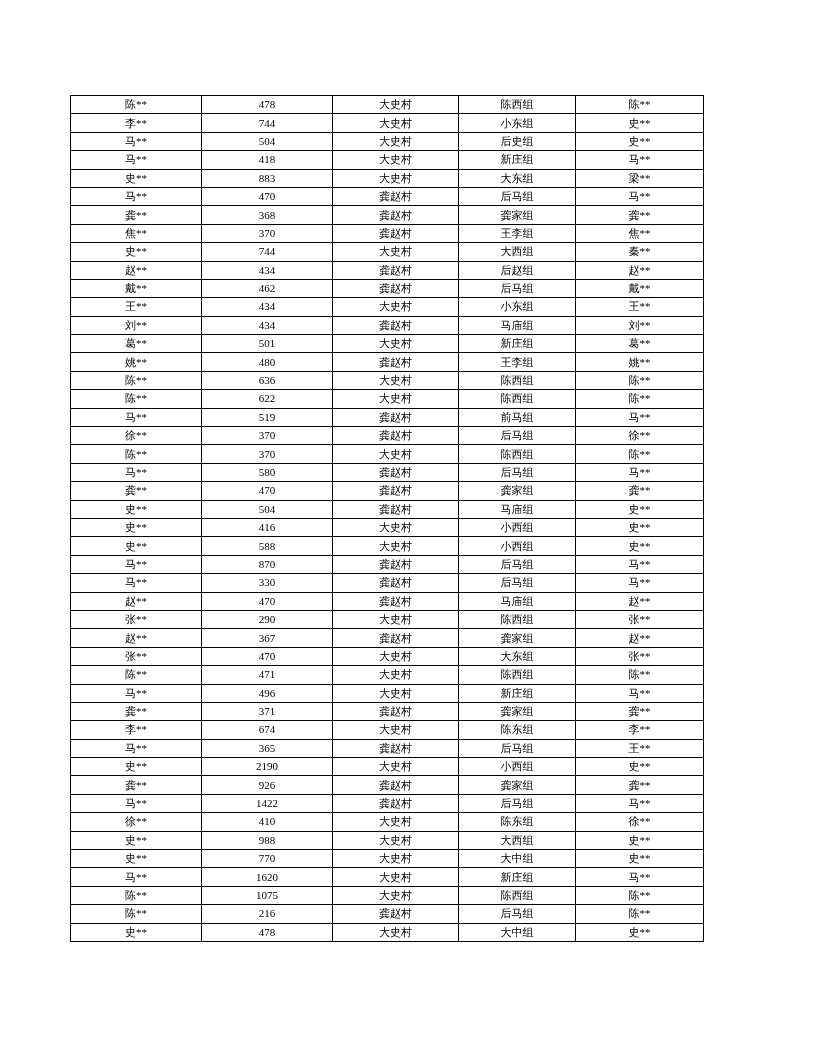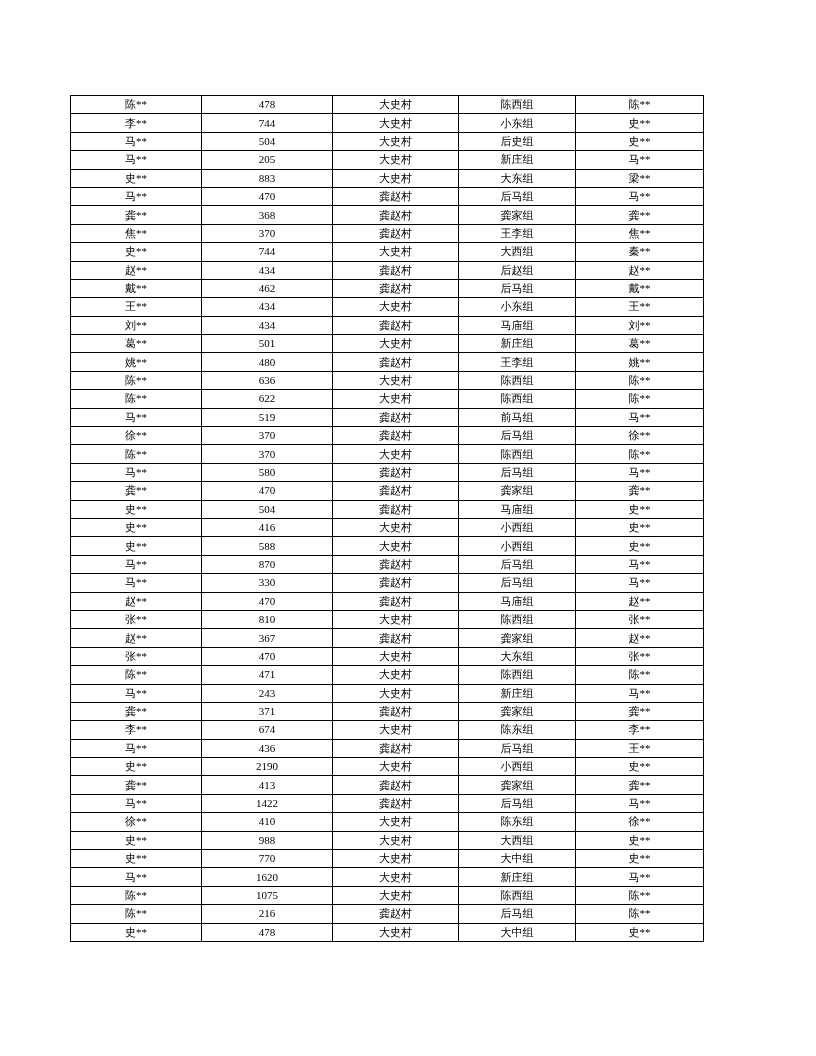--- a/index.html
+++ b/index.html
@@ -71,21 +71,21 @@
         </tr>
         <tr>
           <td>马**</td>
           <td>504</td>
           <td>大史村</td>
           <td>后史组</td>
           <td>史**</td>
         </tr>
         <tr>
           <td>马**</td>
-          <td>205</td>
+          <td>418</td>
           <td>大史村</td>
           <td>新庄组</td>
           <td>马**</td>
         </tr>
         <tr>
           <td>史**</td>
           <td>883</td>
           <td>大史村</td>
           <td>大东组</td>
           <td>梁**</td>
@@ -246,21 +246,21 @@
         </tr>
         <tr>
           <td>赵**</td>
           <td>470</td>
           <td>龚赵村</td>
           <td>马庙组</td>
           <td>赵**</td>
         </tr>
         <tr>
           <td>张**</td>
-          <td>810</td>
+          <td>290</td>
           <td>大史村</td>
           <td>陈西组</td>
           <td>张**</td>
         </tr>
         <tr>
           <td>赵**</td>
           <td>367</td>
           <td>龚赵村</td>
           <td>龚家组</td>
           <td>赵**</td>
@@ -274,56 +274,56 @@
         </tr>
         <tr>
           <td>陈**</td>
           <td>471</td>
           <td>大史村</td>
           <td>陈西组</td>
           <td>陈**</td>
         </tr>
         <tr>
           <td>马**</td>
-          <td>243</td>
+          <td>496</td>
           <td>大史村</td>
           <td>新庄组</td>
           <td>马**</td>
         </tr>
         <tr>
           <td>龚**</td>
           <td>371</td>
           <td>龚赵村</td>
           <td>龚家组</td>
           <td>龚**</td>
         </tr>
         <tr>
           <td>李**</td>
           <td>674</td>
           <td>大史村</td>
           <td>陈东组</td>
           <td>李**</td>
         </tr>
         <tr>
           <td>马**</td>
-          <td>436</td>
+          <td>365</td>
           <td>龚赵村</td>
           <td>后马组</td>
           <td>王**</td>
         </tr>
         <tr>
           <td>史**</td>
           <td>2190</td>
           <td>大史村</td>
           <td>小西组</td>
           <td>史**</td>
         </tr>
         <tr>
           <td>龚**</td>
-          <td>413</td>
+          <td>926</td>
           <td>龚赵村</td>
           <td>龚家组</td>
           <td>龚**</td>
         </tr>
         <tr>
           <td>马**</td>
           <td>1422</td>
           <td>龚赵村</td>
           <td>后马组</td>
           <td>马**</td>

